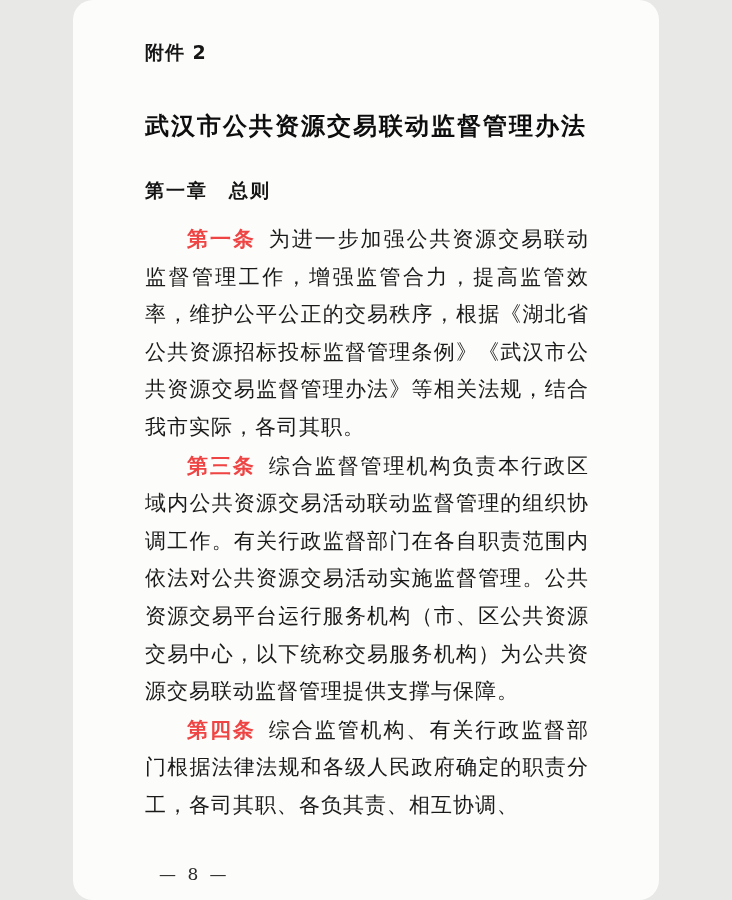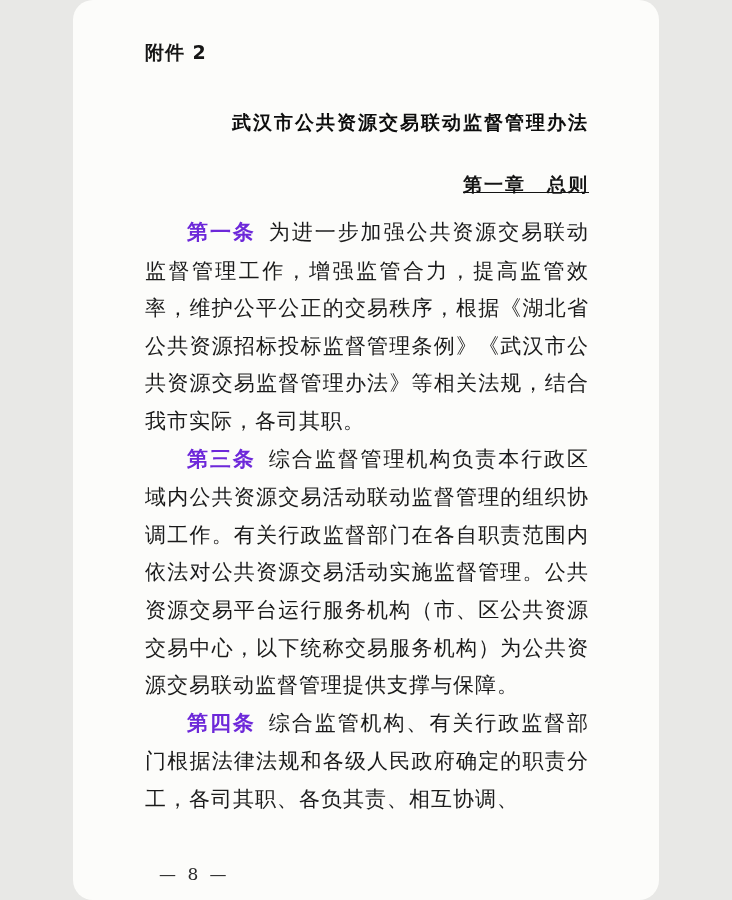--- a/index.html
+++ b/index.html
@@ -27,54 +27,53 @@
   .attachment {
     margin-top: 40px;
     font-family: "DejaVu Sans", "Liberation Sans", sans-serif;
     font-weight: 600;
     font-size: 19px;
     letter-spacing: 1px;
     color: #151515;
   }
   .title {
     margin: 44px 0 0 0;
-    text-align: right;
-    font-size: 19px;
+    text-align: left;
+    font-size: 24px;
     font-weight: 700;
     letter-spacing: 2px;
     color: #0d0d0d;
     font-family: "DejaVu Serif", "Liberation Serif", serif;
   }
   .chapter {
     margin: 36px 0 0 0;
-    text-align: right;
+    text-align: left;
     font-family: "DejaVu Sans", "Liberation Sans", sans-serif;
     font-size: 19px;
     font-weight: 700;
     letter-spacing: 2px;
     color: #141414;
-    text-decoration: underline;
   }
   .body-text {
     margin-top: 16px;
   }
   .para {
     margin: 0;
     font-size: 21px;
     line-height: 37.6px;
     letter-spacing: 1px;
     text-align: justify;
     text-indent: 2em;
     color: #1a1a1a;
   }
   .lead {
-    font-family: Liberation Mono, monospace;
+    font-family: Liberation Sans, sans-serif;
     font-weight: 700;
     padding-right: 0.62em;
-    color: #6d28d9;
+    color: #ef4444;
   }
   .footer {
     position: absolute;
     left: 86px;
     bottom: 16px;
     font-size: 17px;
     letter-spacing: 3px;
     color: #2a2a2a;
   }
 </style>

